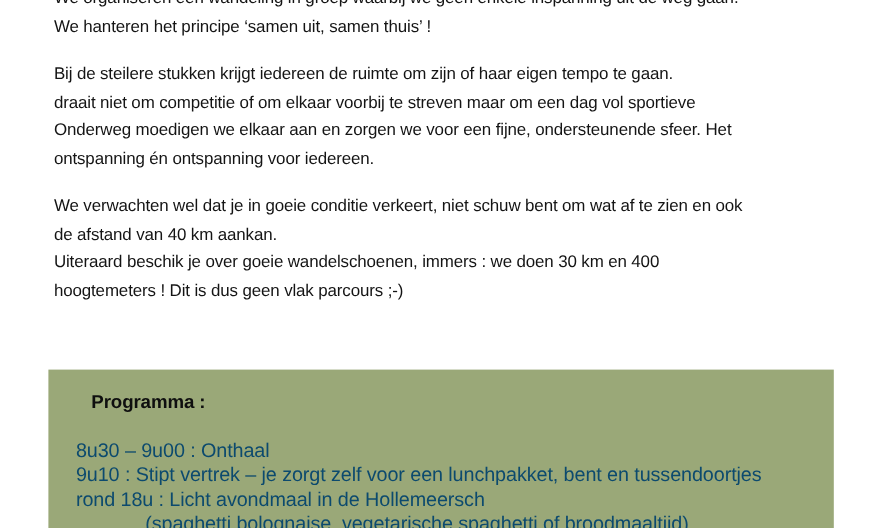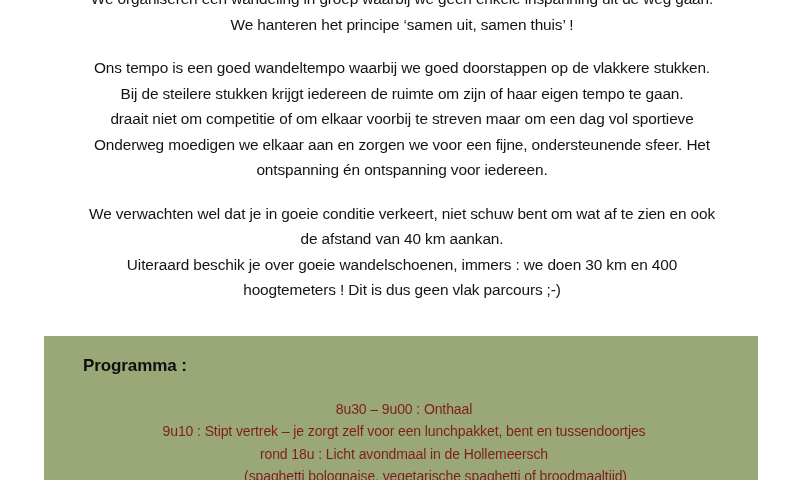--- a/index.html
+++ b/index.html
@@ -15,21 +15,20 @@
     color: #111111;
     position: relative;
   }
 
   .page {
     position: relative;
     width: 800px;
     height: 480px;
     background: #ffffff;
     overflow: hidden;
-    text-align: center;
   }
 
   
   .prose {
     position: absolute;
     left: 49px;
     top: -14px;
     width: 706px;
   }
 
@@ -69,44 +68,43 @@
   }
 
   .programme-list {
     position: absolute;
     left: 25px;
     top: 62px;
     width: 670px;
   }
 
   .programme-line {
-    font-size: 14px;
+    font-size: 18px;
     line-height: 22.4px;
     letter-spacing: -0.1px;
     white-space: nowrap;
-    color: #7f1d1d;
+    color: #0c4a6e;
   }
   .programme-line.indented {
     padding-left: 63px;
   }
 </style>
 </head>
 <body>
 
 <div class="page">
 
   <div class="prose">
 
     <div class="para">
       <div class="line">We organiseren een wandeling in groep waarbij we geen enkele inspanning uit de weg gaan.</div>
       <div class="line">We hanteren het principe ‘samen uit, samen thuis’ !</div>
     </div>
 
     <div class="para">
-      <div class="line">Ons tempo is een goed wandeltempo waarbij we goed doorstappen op de vlakkere stukken.</div>
       <div class="line">Bij de steilere stukken krijgt iedereen de ruimte om zijn of haar eigen tempo te gaan.</div>
       <div class="line">draait niet om competitie of om elkaar voorbij te streven maar om een dag vol sportieve</div>
       <div class="line">Onderweg moedigen we elkaar aan en zorgen we voor een fijne, ondersteunende sfeer.  Het</div>
       <div class="line">ontspanning én ontspanning voor iedereen.</div>
     </div>
 
     <div class="para">
       <div class="line">We verwachten wel dat je in goeie conditie verkeert, niet schuw bent om wat af te zien en ook</div>
       <div class="line">de afstand van 40 km aankan.</div>
       <div class="line">Uiteraard beschik je over goeie wandelschoenen, immers : we doen 30 km en 400</div>

